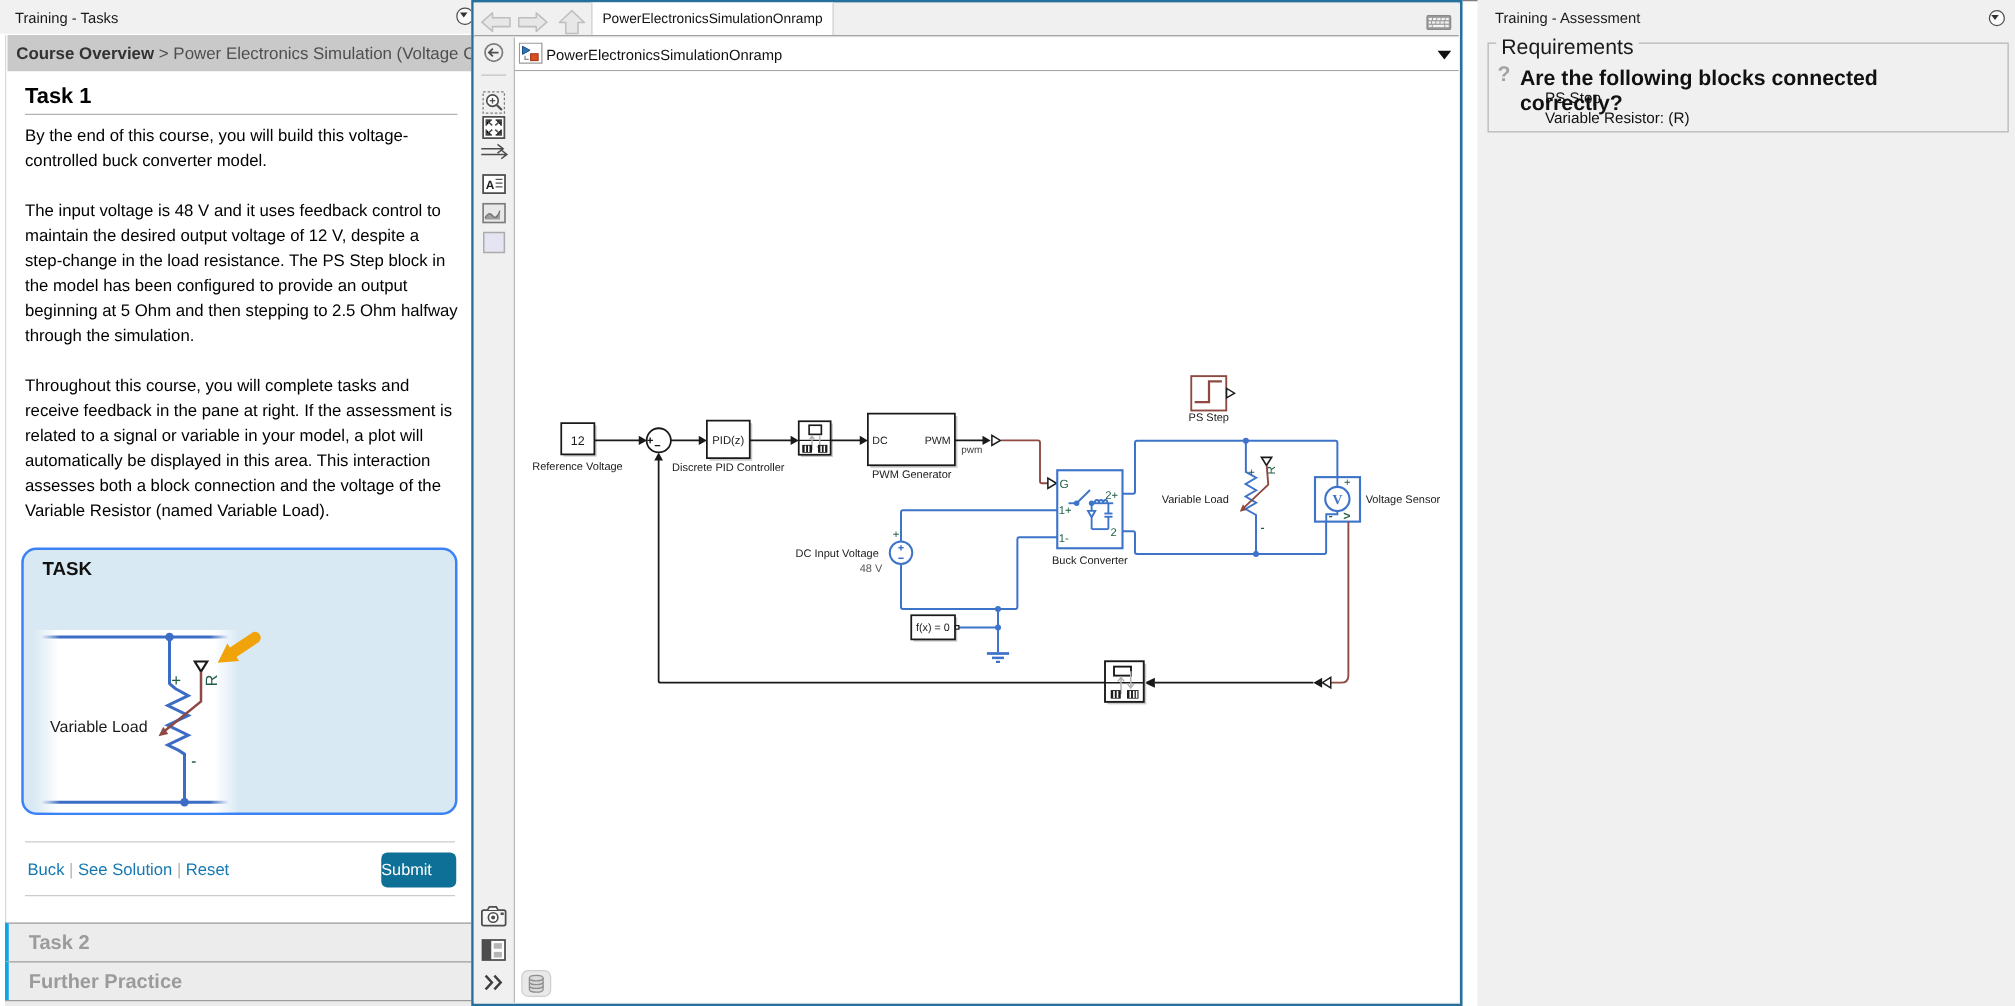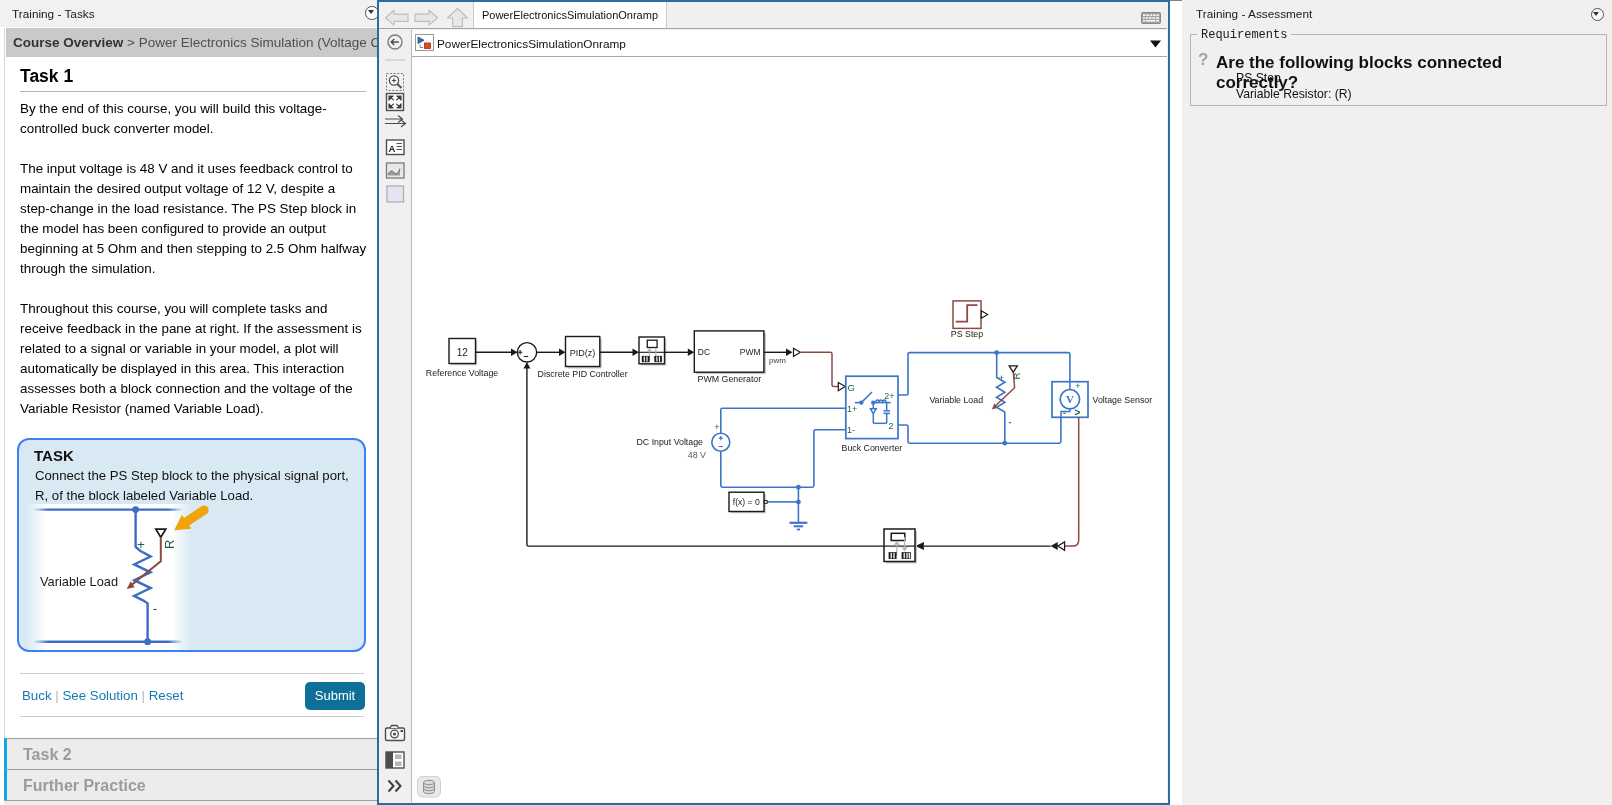--- a/index.html
+++ b/index.html
@@ -25,41 +25,41 @@
   
   #taskbox { left:17px; top:438px; width:349px; height:214px; background:#d9e9f4;
     border:2px solid #3b82f6; border-radius:12px; }
   #taskbox .tb-h { position:absolute; left:15px; top:7px; font-size:15px; font-weight:bold; color:#111; }
   #taskbox .tb-t { position:absolute; left:16px; top:26px; width:324px; font-size:13.2px; line-height:20px; color:#111; }
 
   #hr2 { left:20px; top:673px; width:344px; height:1px; background:#ccc; }
   #links { left:22px; top:688px; font-size:13.3px; color:#b5b5b5; }
   #links a { color:#1678b2; text-decoration:none; }
   #submit { left:305px; top:682px; width:60px; height:28px; background:#0e7097; border-radius:5px;
-    color:#fff; font-size:13px; text-align:center; line-height:28px; }
+    color:#fff; font-size:13px; line-height:28px; }
   .bar { left:4px; width:377px; height:31px; background:#ececec; border-top:1px solid #9d9d9d;
     border-left:3px solid #0ea5e9; border-right:1px solid #b5b5b5;
     font-size:16px; font-weight:bold; color:#9b9b9b; line-height:31px; padding-left:16px; }
 
   
   #mid { left:377px; top:0; width:793px; height:805px; border:2.5px solid #26709e; background:#f0f0f0; }
   #mtoolbar { left:0; top:0; width:788px; height:27px; background:#f0f0f0; border-bottom:1.2px solid #a2a2a2; }
   #mtab { position:absolute; left:94px; top:0; width:194px; height:25.8px; background:#fff;
     border-left:1px solid #ccc; border-right:1px solid #ccc; text-align:center; font-size:11px;
     line-height:26px; color:#111; }
   #addr { left:33px; top:28.2px; width:755px; height:27.3px; background:#fff; border-bottom:1.2px solid #a8a8a8; }
   #addr .txt { position:absolute; left:25px; top:7px; font-size:11.8px; color:#111; }
   #palette { left:0; top:28.2px; width:33px; height:772px; background:#f0f0f0; border-right:1px solid #b9b9b9; }
   #canvas { left:33px; top:55px; width:755px; height:745px; background:#fff; }
 
   
   #right { left:1182px; top:0; width:430px; height:805px; background:#f0f0f0; }
   #right-hdr { left:14px; top:7px; font-size:11.8px; color:#1a1a1a; }
   #reqbox { left:1190px; top:34px; width:417px; height:72px; border:1px solid #b5b5b5; }
-  #reqleg { left:1197px; top:28px; background:#f0f0f0; padding:0 4px; font-size:12px; color:#1a1a1a;font-family:Liberation Mono, monospace; }
+  #reqleg { left:1197px; top:28px; background:#f0f0f0; padding:0 4px; font-size:17px; color:#1a1a1a; }
   #qmark { left:1198px; top:50px; font-size:17px; font-weight:bold; color:#a3a3a3; }
   #qtext { left:1216px; top:53px; font-size:17px; font-weight:bold; color:#111; }
   #qsub { left:1236px; top:70px; font-size:12.2px; color:#111; line-height:16.3px; }
 </style>
 </head>
 <body>
 <div id="page">
 
   <div class="abs" id="left"></div>
   <div class="abs" style="left:0;top:0;width:1612px;height:1px;background:#7f7f7f;"></div>
@@ -71,21 +71,20 @@
   <div class="abs" style="left:381px;top:28px;width:1px;height:777px;background:#d9d9d9;"></div>
   <div class="abs" id="crumb"><b>Course Overview</b> &gt; Power Electronics Simulation (Voltage Co</div>
   <div class="abs" id="task1">Task 1</div>
   <div class="abs" id="hr1"></div>
   <div class="abs para" style="top:99px;">By the end of this course, you will build this voltage-<br>controlled buck converter model.</div>
   <div class="abs para" style="top:159px;">The input voltage is 48 V and it uses feedback control to<br>maintain the desired output voltage of 12 V, despite a<br>step-change in the load resistance. The PS Step block in<br>the model has been configured to provide an output<br>beginning at 5 Ohm and then stepping to 2.5 Ohm halfway<br>through the simulation.</div>
   <div class="abs para" style="top:299px;">Throughout this course, you will complete tasks and<br>receive feedback in the pane at right. If the assessment is<br>related to a signal or variable in your model, a plot will<br>automatically be displayed in this area. This interaction<br>assesses both a block connection and the voltage of the<br>Variable Resistor (named Variable Load).</div>
 
   <div class="abs" id="taskbox">
     <div class="tb-h">TASK</div>
-    <div class="tb-t">Connect the PS Step block to the physical signal port,<br>R, of the block labeled Variable Load.</div>
 
     <svg id="minidiag" width="349" height="148" viewBox="0 0 349 148" style="position:absolute;left:0;top:64px;">
       <defs>
         <linearGradient id="fadew" x1="0" y1="0" x2="1" y2="0">
           <stop offset="0" stop-color="#fff" stop-opacity="0"></stop>
           <stop offset="0.12" stop-color="#fff"></stop>
           <stop offset="0.88" stop-color="#fff"></stop>
           <stop offset="1" stop-color="#fff" stop-opacity="0"></stop>
         </linearGradient>
       </defs>

